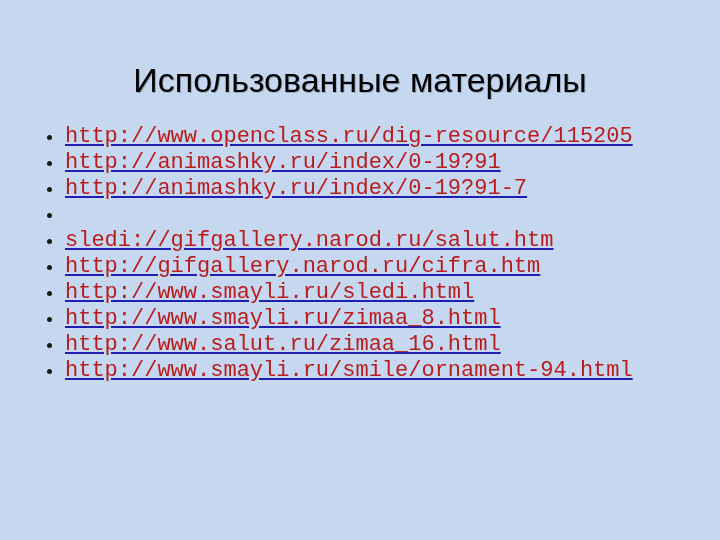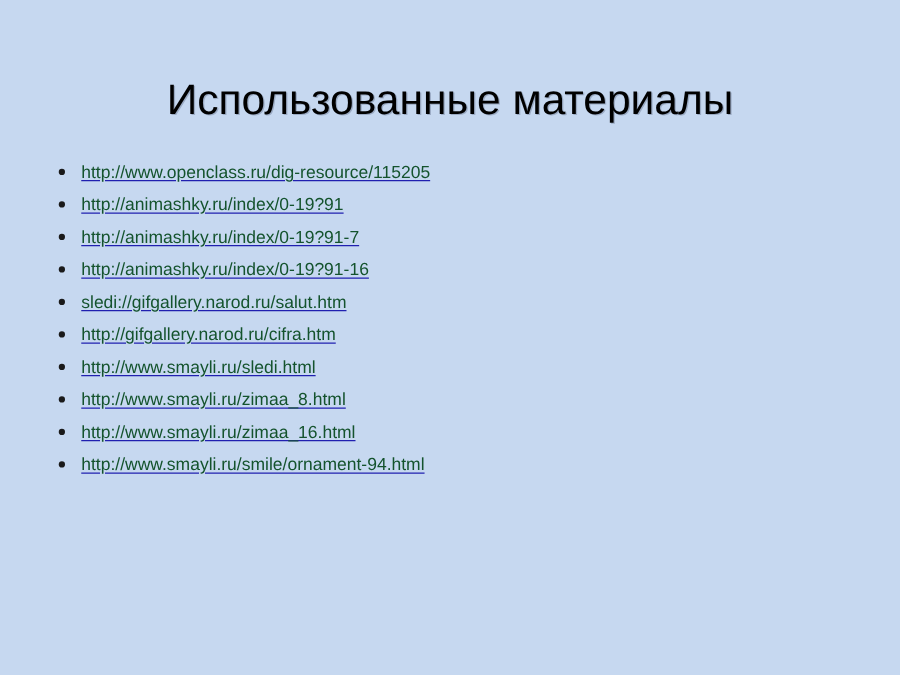--- a/index.html
+++ b/index.html
@@ -66,23 +66,23 @@
     left: 7px;
     top: 11px;
     width: 5px;
     height: 5px;
     border-radius: 50%;
     background: #1a1a1a;
   }
 
   .link-text {
     display: inline-block;
-    color: #14532d;
-    font-family: Liberation Sans, sans-serif;
-    font-size: 14px;
+    color: #b91c1c;
+    font-family: Liberation Mono, monospace;
+    font-size: 22px;
     line-height: 26px;
     text-decoration: underline;
     text-decoration-color: #2020b0;
     text-underline-offset: 2px;
     vertical-align: top;
     cursor: pointer;
   }
 </style>
 </head>
 <body>
@@ -103,21 +103,20 @@
       <a class="link-text">http://animashky.ru/index/0-19?91</a>
     </li>
 
     <li class="link-item">
       <span class="bullet-icon"></span>
       <a class="link-text">http://animashky.ru/index/0-19?91-7</a>
     </li>
 
     <li class="link-item">
       <span class="bullet-icon"></span>
-      <a class="link-text">http://animashky.ru/index/0-19?91-16</a>
     </li>
 
     <li class="link-item">
       <span class="bullet-icon"></span>
       <a class="link-text">sledi://gifgallery.narod.ru/salut.htm</a>
     </li>
 
     <li class="link-item">
       <span class="bullet-icon"></span>
       <a class="link-text">http://gifgallery.narod.ru/cifra.htm</a>
@@ -131,21 +130,21 @@
 
 
 
     <li class="link-item">
       <span class="bullet-icon"></span>
       <a class="link-text">http://www.smayli.ru/zimaa_8.html</a>
     </li>
 
     <li class="link-item">
       <span class="bullet-icon"></span>
-      <a class="link-text">http://www.smayli.ru/zimaa_16.html</a>
+      <a class="link-text">http://www.salut.ru/zimaa_16.html</a>
     </li>
 
     <li class="link-item">
       <span class="bullet-icon"></span>
       <a class="link-text">http://www.smayli.ru/smile/ornament-94.html</a>
     </li>
 
   </ul>
 
 </div>

